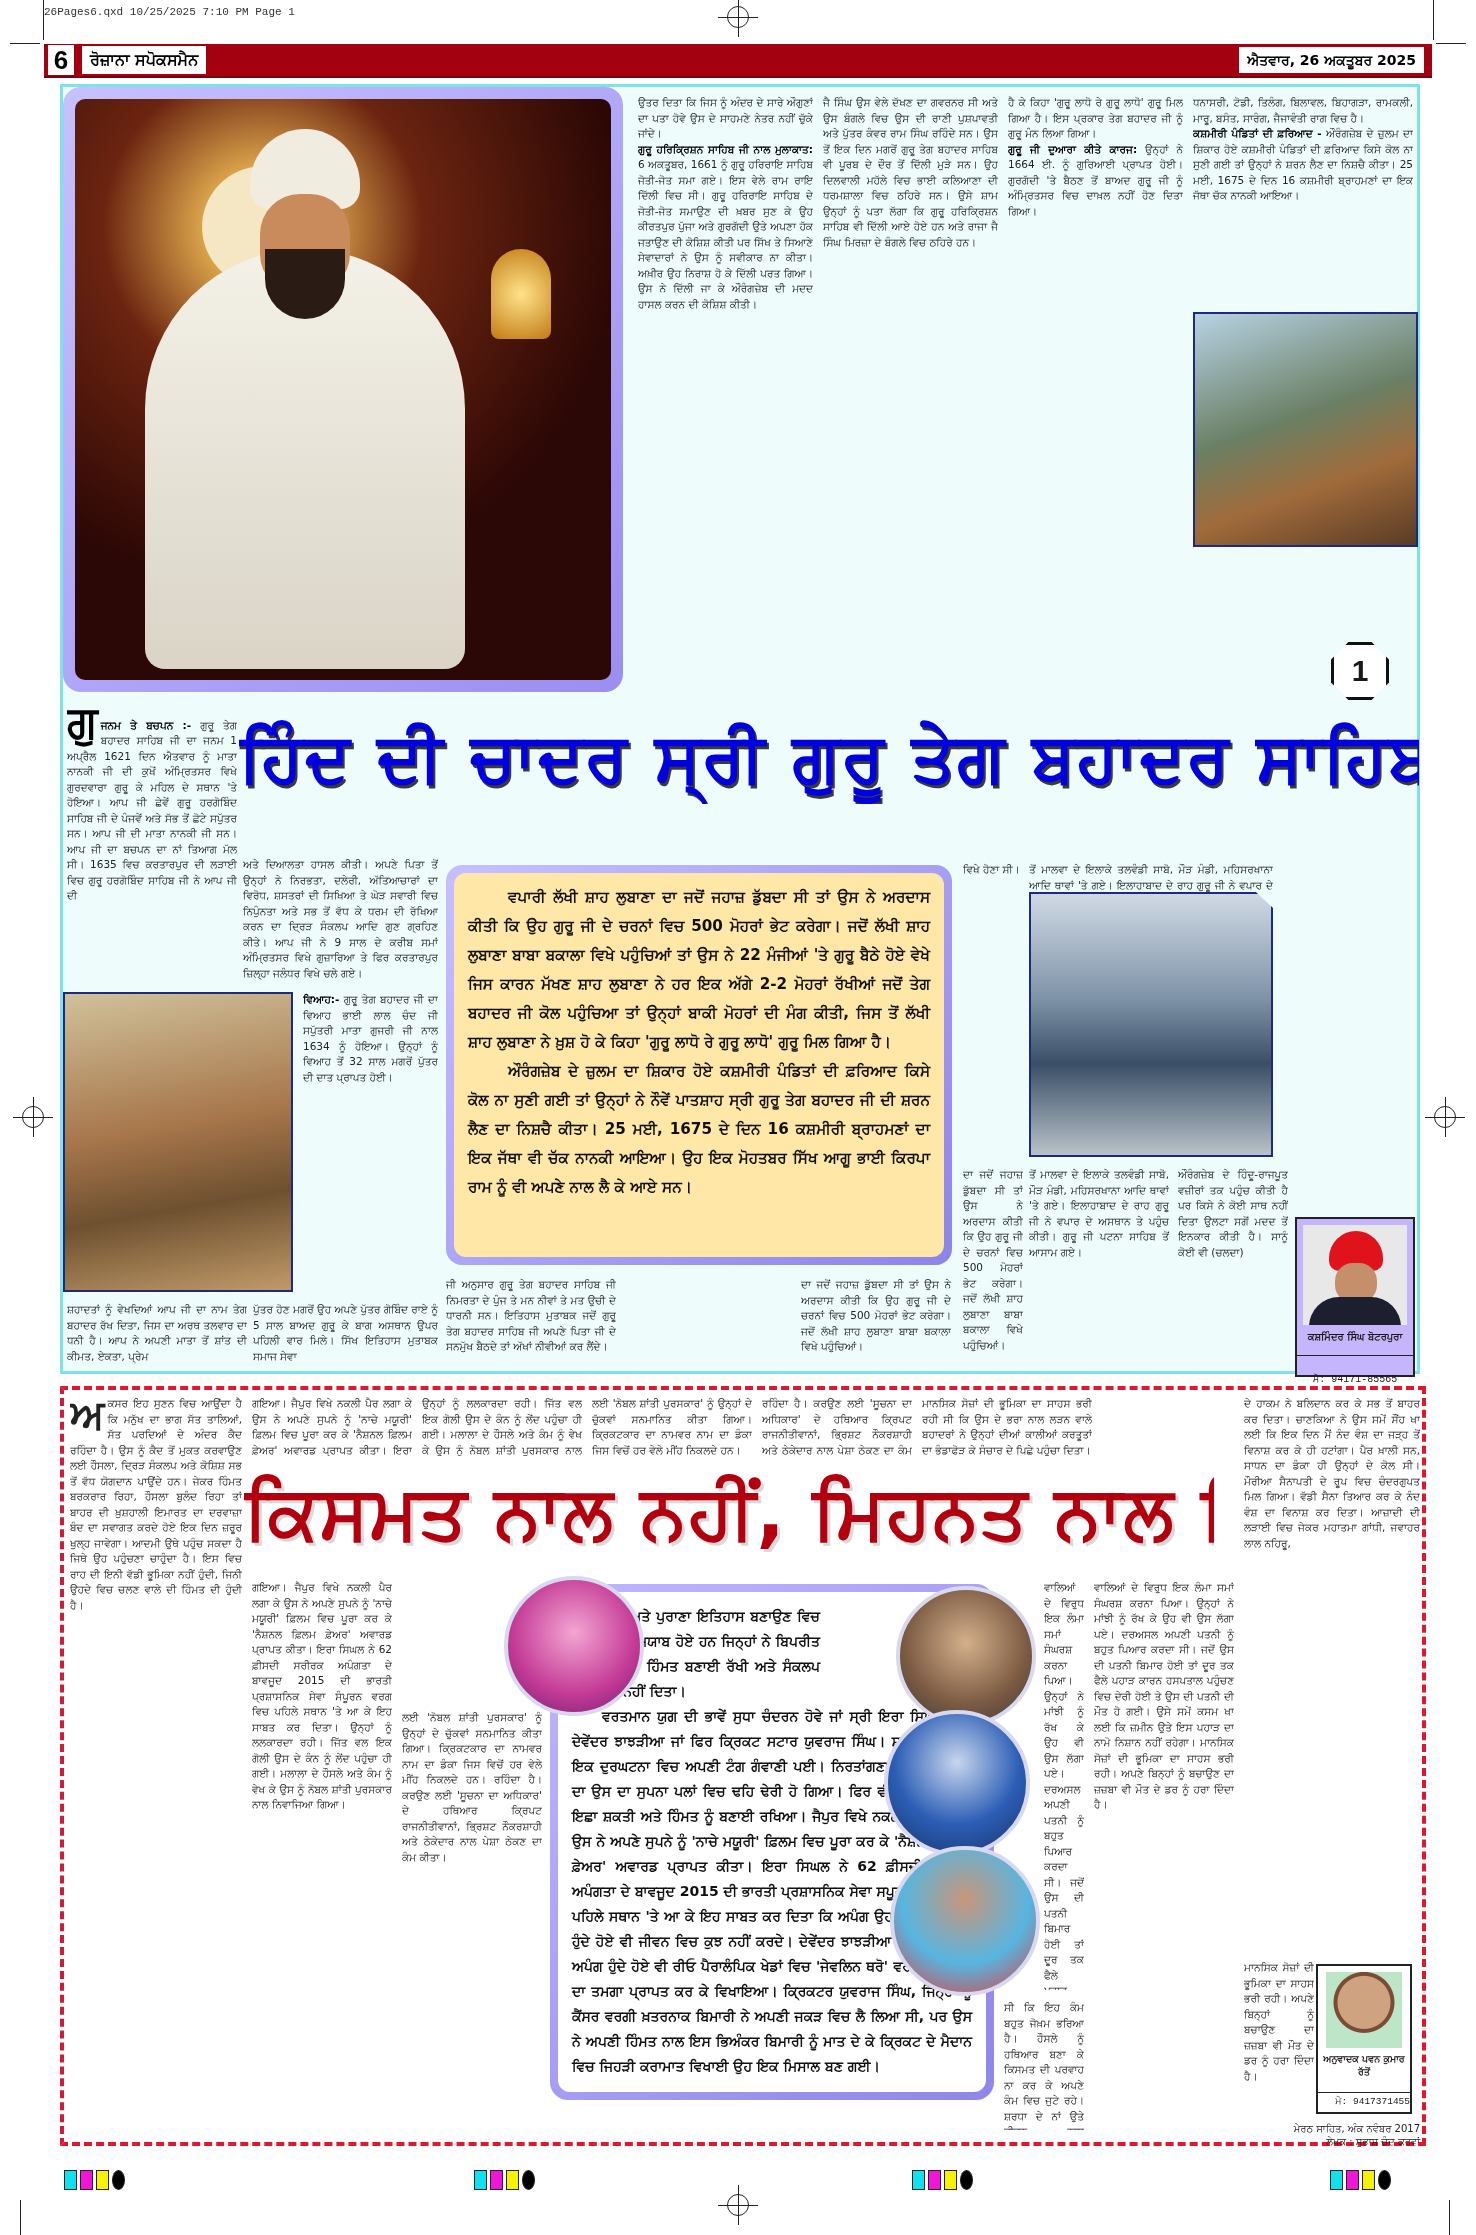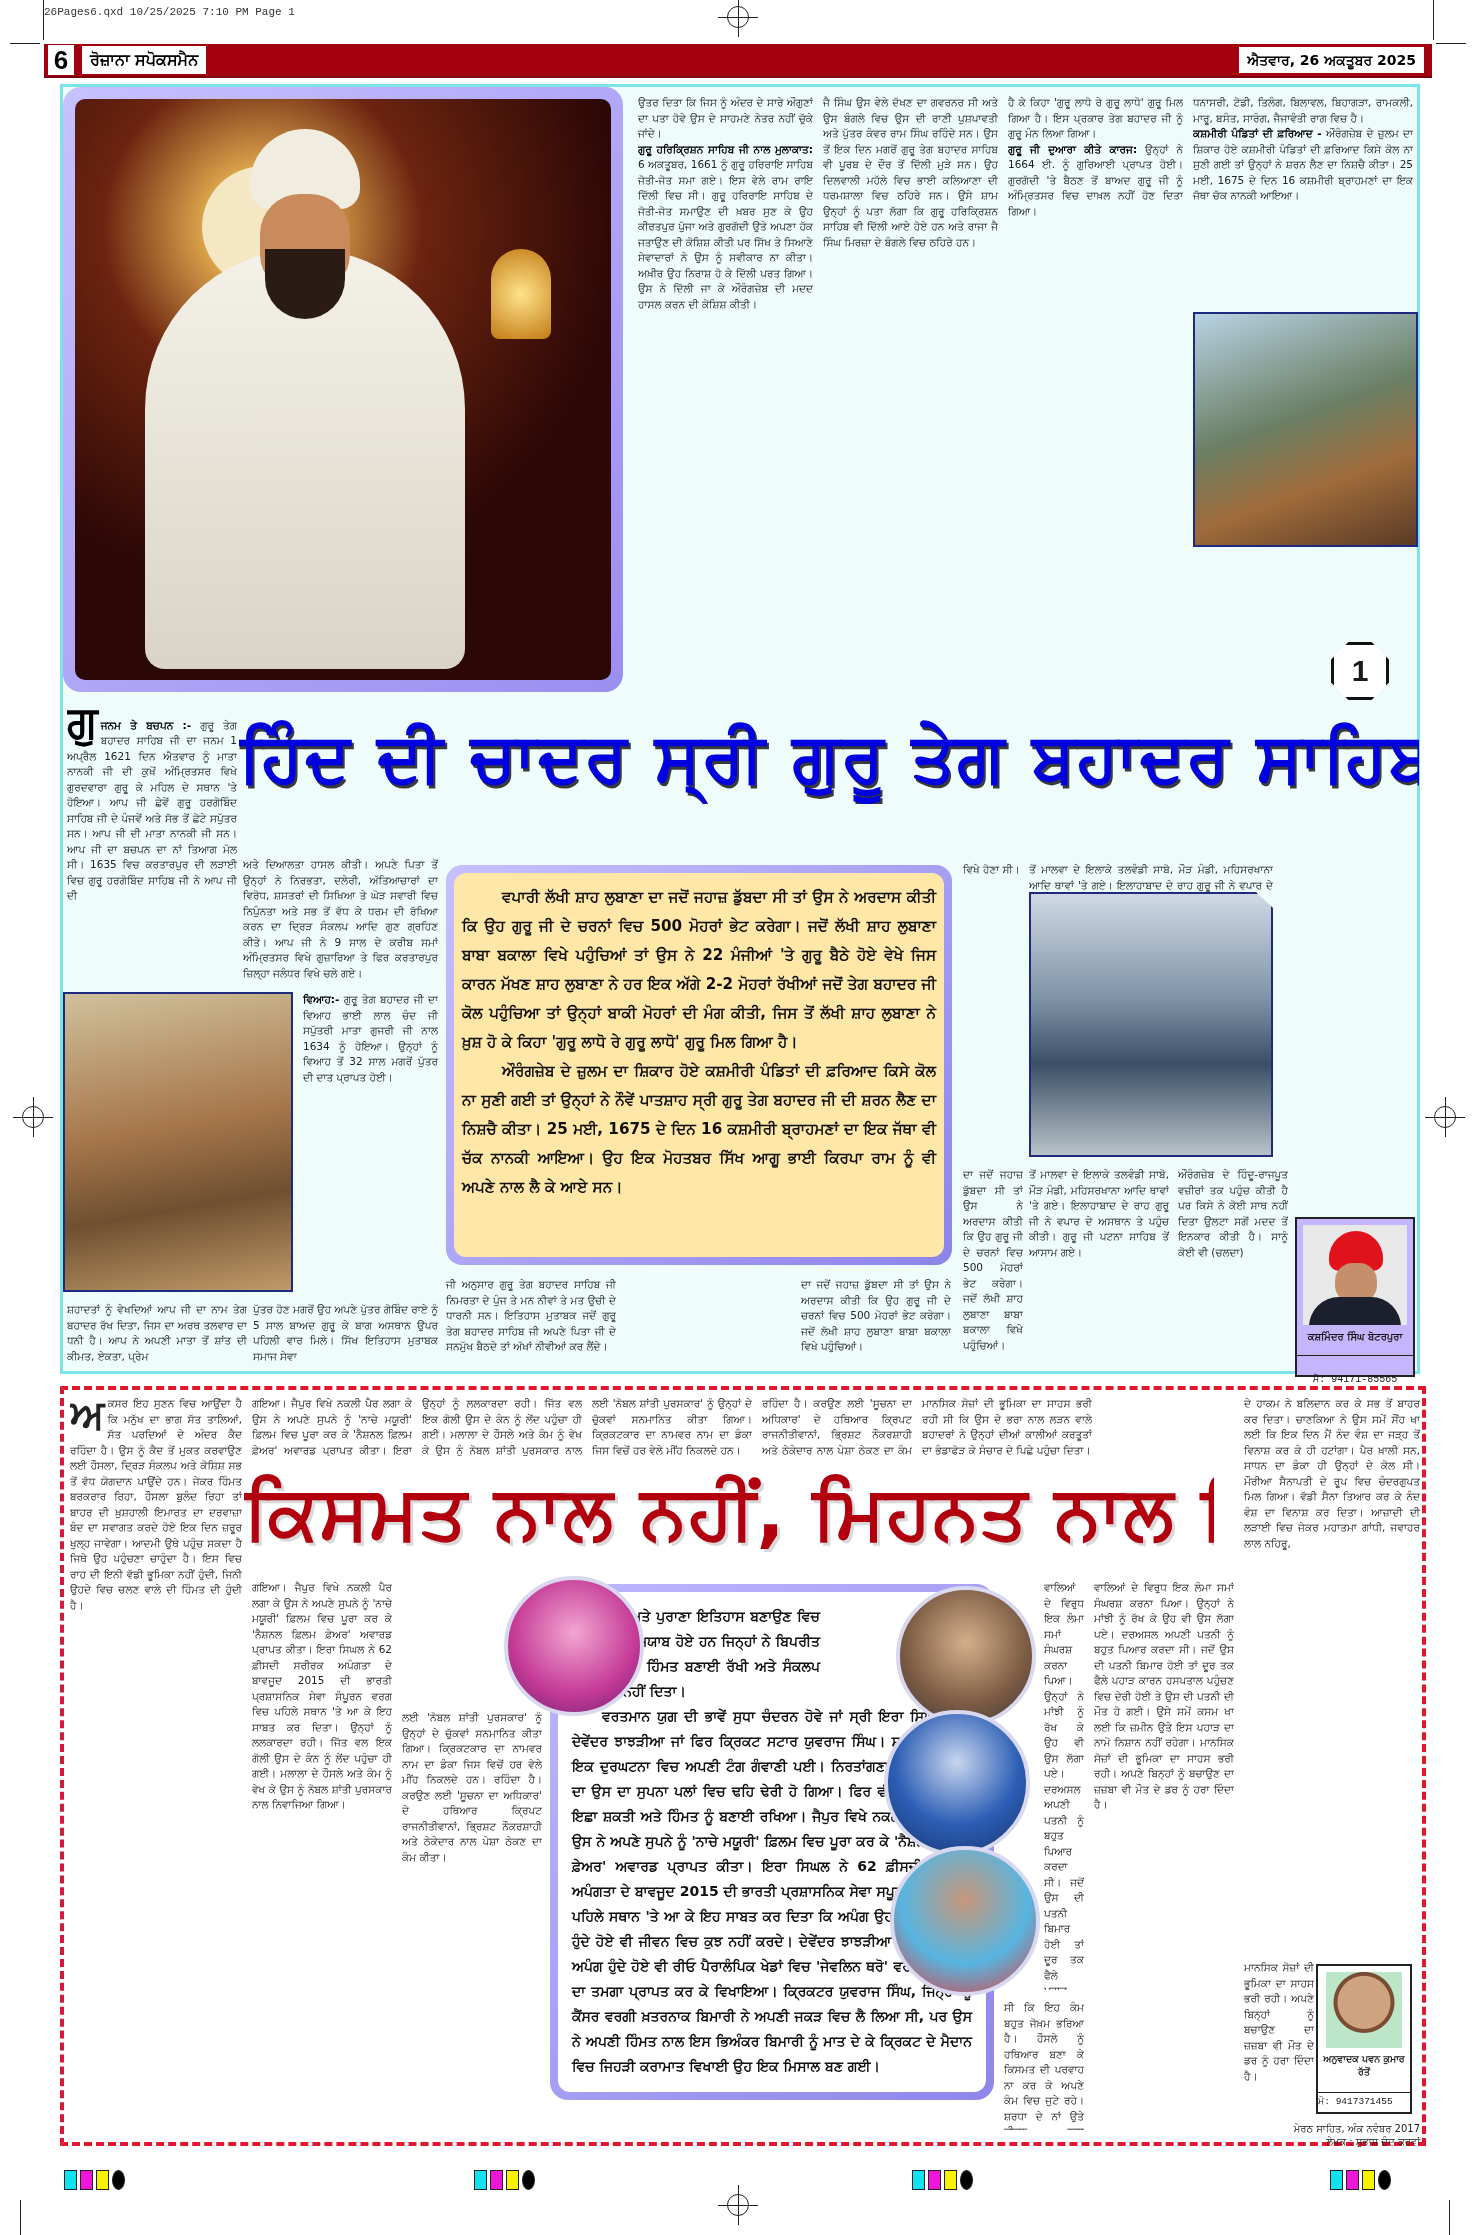--- a/index.html
+++ b/index.html
@@ -42,21 +42,21 @@
             clip-path: polygon(30% 0,70% 0,100% 30%,100% 70%,70% 100%,30% 100%,0 70%,0 30%);
             display: flex; align-items: center; justify-content: center; font-family: "Liberation Sans", sans-serif; font-weight: bold; font-size: 30px; }
   .headline1 { position: absolute; left: 176px; top: 625px; width: 1180px; height: 92px; font-family: "DejaVu Sans", sans-serif;
                font-weight: bold; font-size: 68px; line-height: 92px; color: #0000e0; text-align: center; letter-spacing: 2px; white-space: nowrap; overflow: hidden;
                text-shadow: 2px 3px 0 #3a3a3a; }
   .dropcap { float: left; font-size: 44px; line-height: 40px; font-weight: bold; margin-right: 3px; color: #000; }
   .scene-left { position: absolute; left: 0; top: 905px; width: 230px; height: 300px; border: 2px solid #1d2a80;
                 background: linear-gradient(170deg,#d0c19a,#a7764b 45%,#6e5030 70%,#c09a68); }
   .highlight-box { position: absolute; left: 383px; top: 778px; width: 506px; height: 400px; border-radius: 16px;
                    background: linear-gradient(135deg,#c7c0ff,#8d84ea); padding: 8px; }
-  .highlight-inner { width: 100%; height: 100%; border-radius: 12px; background: #ffe7a8; padding: 10px 8px;
+  .highlight-inner { width: 100%; height: 100%; border-radius: 12px; background: #ffe7a8; padding: 10px 14px;
                      font-size: 15.2px; line-height: 29px; font-weight: bold; text-align: justify; color: #111; }
   .highlight-inner p { text-indent: 40px; }
   .storm-img { position: absolute; left: 966px; top: 805px; width: 244px; height: 265px;
                clip-path: polygon(0 0,93% 0,100% 6%,100% 100%,0 100%);
                background: linear-gradient(180deg,#cfd9e4,#7f93a8 40%,#3a4e66 65%,#b8c2c8); border: 2px solid #1d2a80; }
   .author-card { position: absolute; left: 1232px; top: 1130px; width: 120px; height: 160px; border: 2px solid #222; background: #c4b5fd; }
   .author-photo { position: absolute; left: 6px; top: 6px; width: 104px; height: 100px; background: #e8e8e8; overflow: hidden; }
   .author-photo .t { position: absolute; left: 26px; top: 6px; width: 54px; height: 40px; border-radius: 27px 27px 10px 10px; background: #e0131d; }
   .author-photo .f { position: absolute; left: 32px; top: 38px; width: 42px; height: 40px; border-radius: 18px; background: #c58f6b; }
   .author-photo .s { position: absolute; left: 6px; top: 72px; width: 92px; height: 34px; border-radius: 30px 30px 0 0; background: #1c1f2e; }
@@ -77,21 +77,21 @@
   .box2-inner p { text-indent: 30px; }
   .box2-inner .lead { width: 62%; }
   .circle { position: absolute; border-radius: 50%; border: 4px solid #d8d8ef; overflow: hidden; }
   .c-dancer { left: 440px; top: 186px; width: 140px; height: 140px; background: radial-gradient(circle at 50% 40%,#f3a6d2,#c43a96 60%,#6a2070); }
   .c-speaker { left: 832px; top: 196px; width: 140px; height: 140px; background: radial-gradient(circle at 50% 40%,#d4b08a,#7b5a43 60%,#3a3a3a); }
   .c-cricket { left: 820px; top: 320px; width: 146px; height: 146px; background: radial-gradient(circle at 50% 35%,#c8d6ee,#2c5eb5 55%,#17336c); }
   .c-javelin { left: 826px; top: 456px; width: 150px; height: 150px; background: radial-gradient(circle at 50% 35%,#c8977a,#57b5e0 55%,#e23b3b); }
   .author2 { position: absolute; left: 1252px; top: 574px; width: 96px; height: 150px; border: 2px solid #222; background: #fff; }
   .author2-photo { position: absolute; left: 8px; top: 6px; width: 76px; height: 76px; background: radial-gradient(circle at 50% 40%,#cfa37f 0 26px,#7a4c34 27px 30px,#bde6c9 31px); }
   .author2-name { position: absolute; left: 0; right: 0; top: 86px; text-align: center; font-size: 9.5px; line-height: 13px; font-weight: bold; }
-  .author2-phone { position: absolute; left: 0; right: 0; top: 126px; text-align: left; font-family: "Liberation Mono", monospace; font-size: 9.5px; border-top: 1px solid #222; padding-top: 3px; }
+  .author2-phone { position: absolute; left: 0; right: 0; top: 126px; text-align: right; font-family: "Liberation Mono", monospace; font-size: 9.5px; border-top: 1px solid #222; padding-top: 3px; }
   .footnote { position: absolute; left: 1180px; top: 736px; width: 176px; font-size: 10px; line-height: 13px; text-align: right; font-weight: normal; }
 
   
   .cbar { position: absolute; top: 2170px; display: flex; gap: 3px; }
   .cbar span { width: 13px; height: 20px; border: 1px solid #222; }
   .c { background: #10e1ef; } .m { background: #ef16d8; } .y { background: #f7f300; } .k { background: #000; border-radius: 50%; }
 </style>
 </head>
 <body>
 

